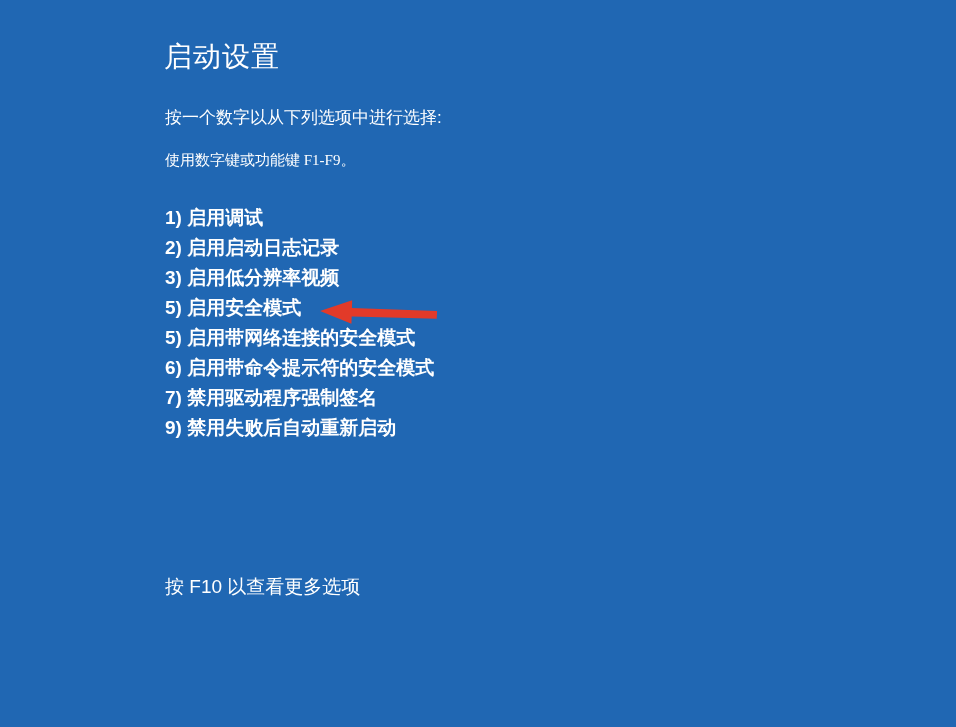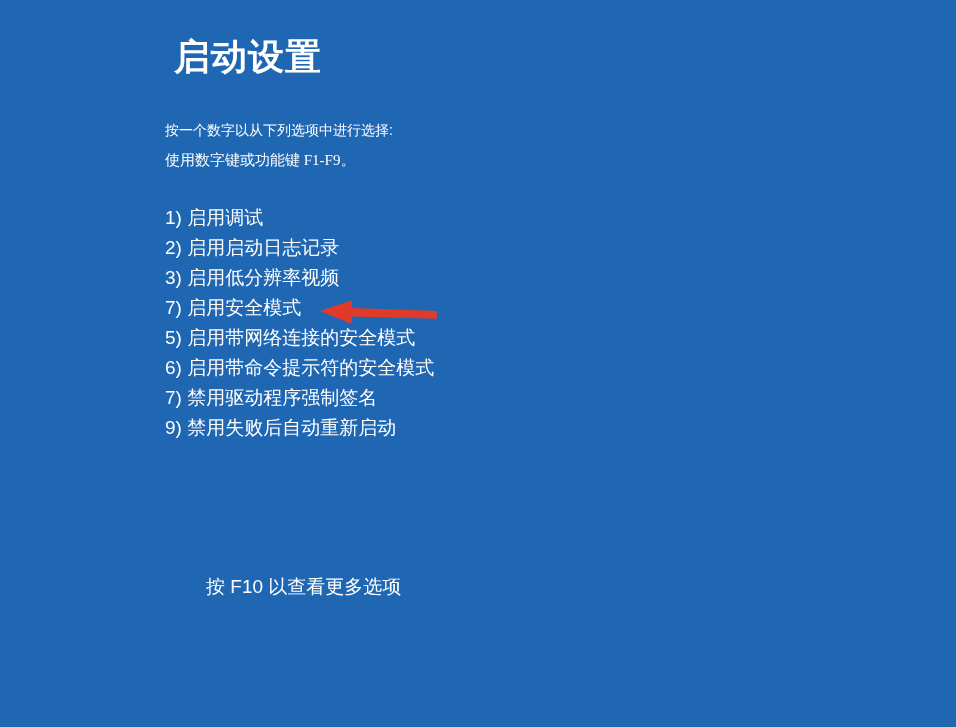--- a/index.html
+++ b/index.html
@@ -22,32 +22,31 @@
     -webkit-font-smoothing: antialiased;
   }
   .screen {
     position: absolute;
     inset: 0;
   }
   .title {
     position: absolute;
     left: 164px;
     top: 36px;
-    font-size: 36px;
-    font-weight: 700;
+    font-size: 28px;
+    font-weight: 400;
     line-height: 42px;
     letter-spacing: 1px;
     white-space: nowrap;
-    margin-left: 10px;
   }
   .instruction {
     position: absolute;
     left: 165px;
-    top: 118px;
-    font-size: 14px;
+    top: 106px;
+    font-size: 17px;
     line-height: 24px;
     white-space: nowrap;
   }
   .hint {
     position: absolute;
     left: 165px;
     top: 150px;
     font-size: 15px;
     line-height: 20px;
     white-space: nowrap;
@@ -55,31 +54,31 @@
   }
   .options {
     position: absolute;
     left: 165px;
     top: 203px;
     font-size: 19px;
     line-height: 30px;
   }
   .option {
     white-space: nowrap;
+    font-weight: bold;
   }
   .footer {
     position: absolute;
     left: 165px;
     top: 572px;
     font-size: 19px;
     line-height: 30px;
   }
   .footer-line {
     white-space: nowrap;
-    margin-left: 41px;
   }
   .arrow-annotation {
     position: absolute;
     left: 320px;
     top: 298px;
     width: 117px;
     height: 27px;
     transform: rotate(1.8deg);
     transform-origin: left center;
     pointer-events: none;
@@ -101,21 +100,21 @@
   <div class="title">启动设置</div>
 
   <div class="instruction">按一个数字以从下列选项中进行选择:</div>
 
   <div class="hint">使用数字键或功能键 F1-F9。</div>
 
   <div class="options">
     <div class="option">1) 启用调试</div>
     <div class="option">2) 启用启动日志记录</div>
     <div class="option">3) 启用低分辨率视频</div>
-    <div class="option">7) 启用安全模式</div>
+    <div class="option">5) 启用安全模式</div>
     <div class="option">5) 启用带网络连接的安全模式</div>
     <div class="option">6) 启用带命令提示符的安全模式</div>
     <div class="option">7) 禁用驱动程序强制签名</div>
     <div class="option">9) 禁用失败后自动重新启动</div>
   </div>
 
   <div class="arrow-annotation">
     <svg viewBox="0 0 114 26" xmlns="http://www.w3.org/2000/svg" aria-hidden="true">
       <polygon points="0,12.5 31,1 31,8.5 114,9 114,16.5 31,17 31,24"></polygon>
     </svg>

